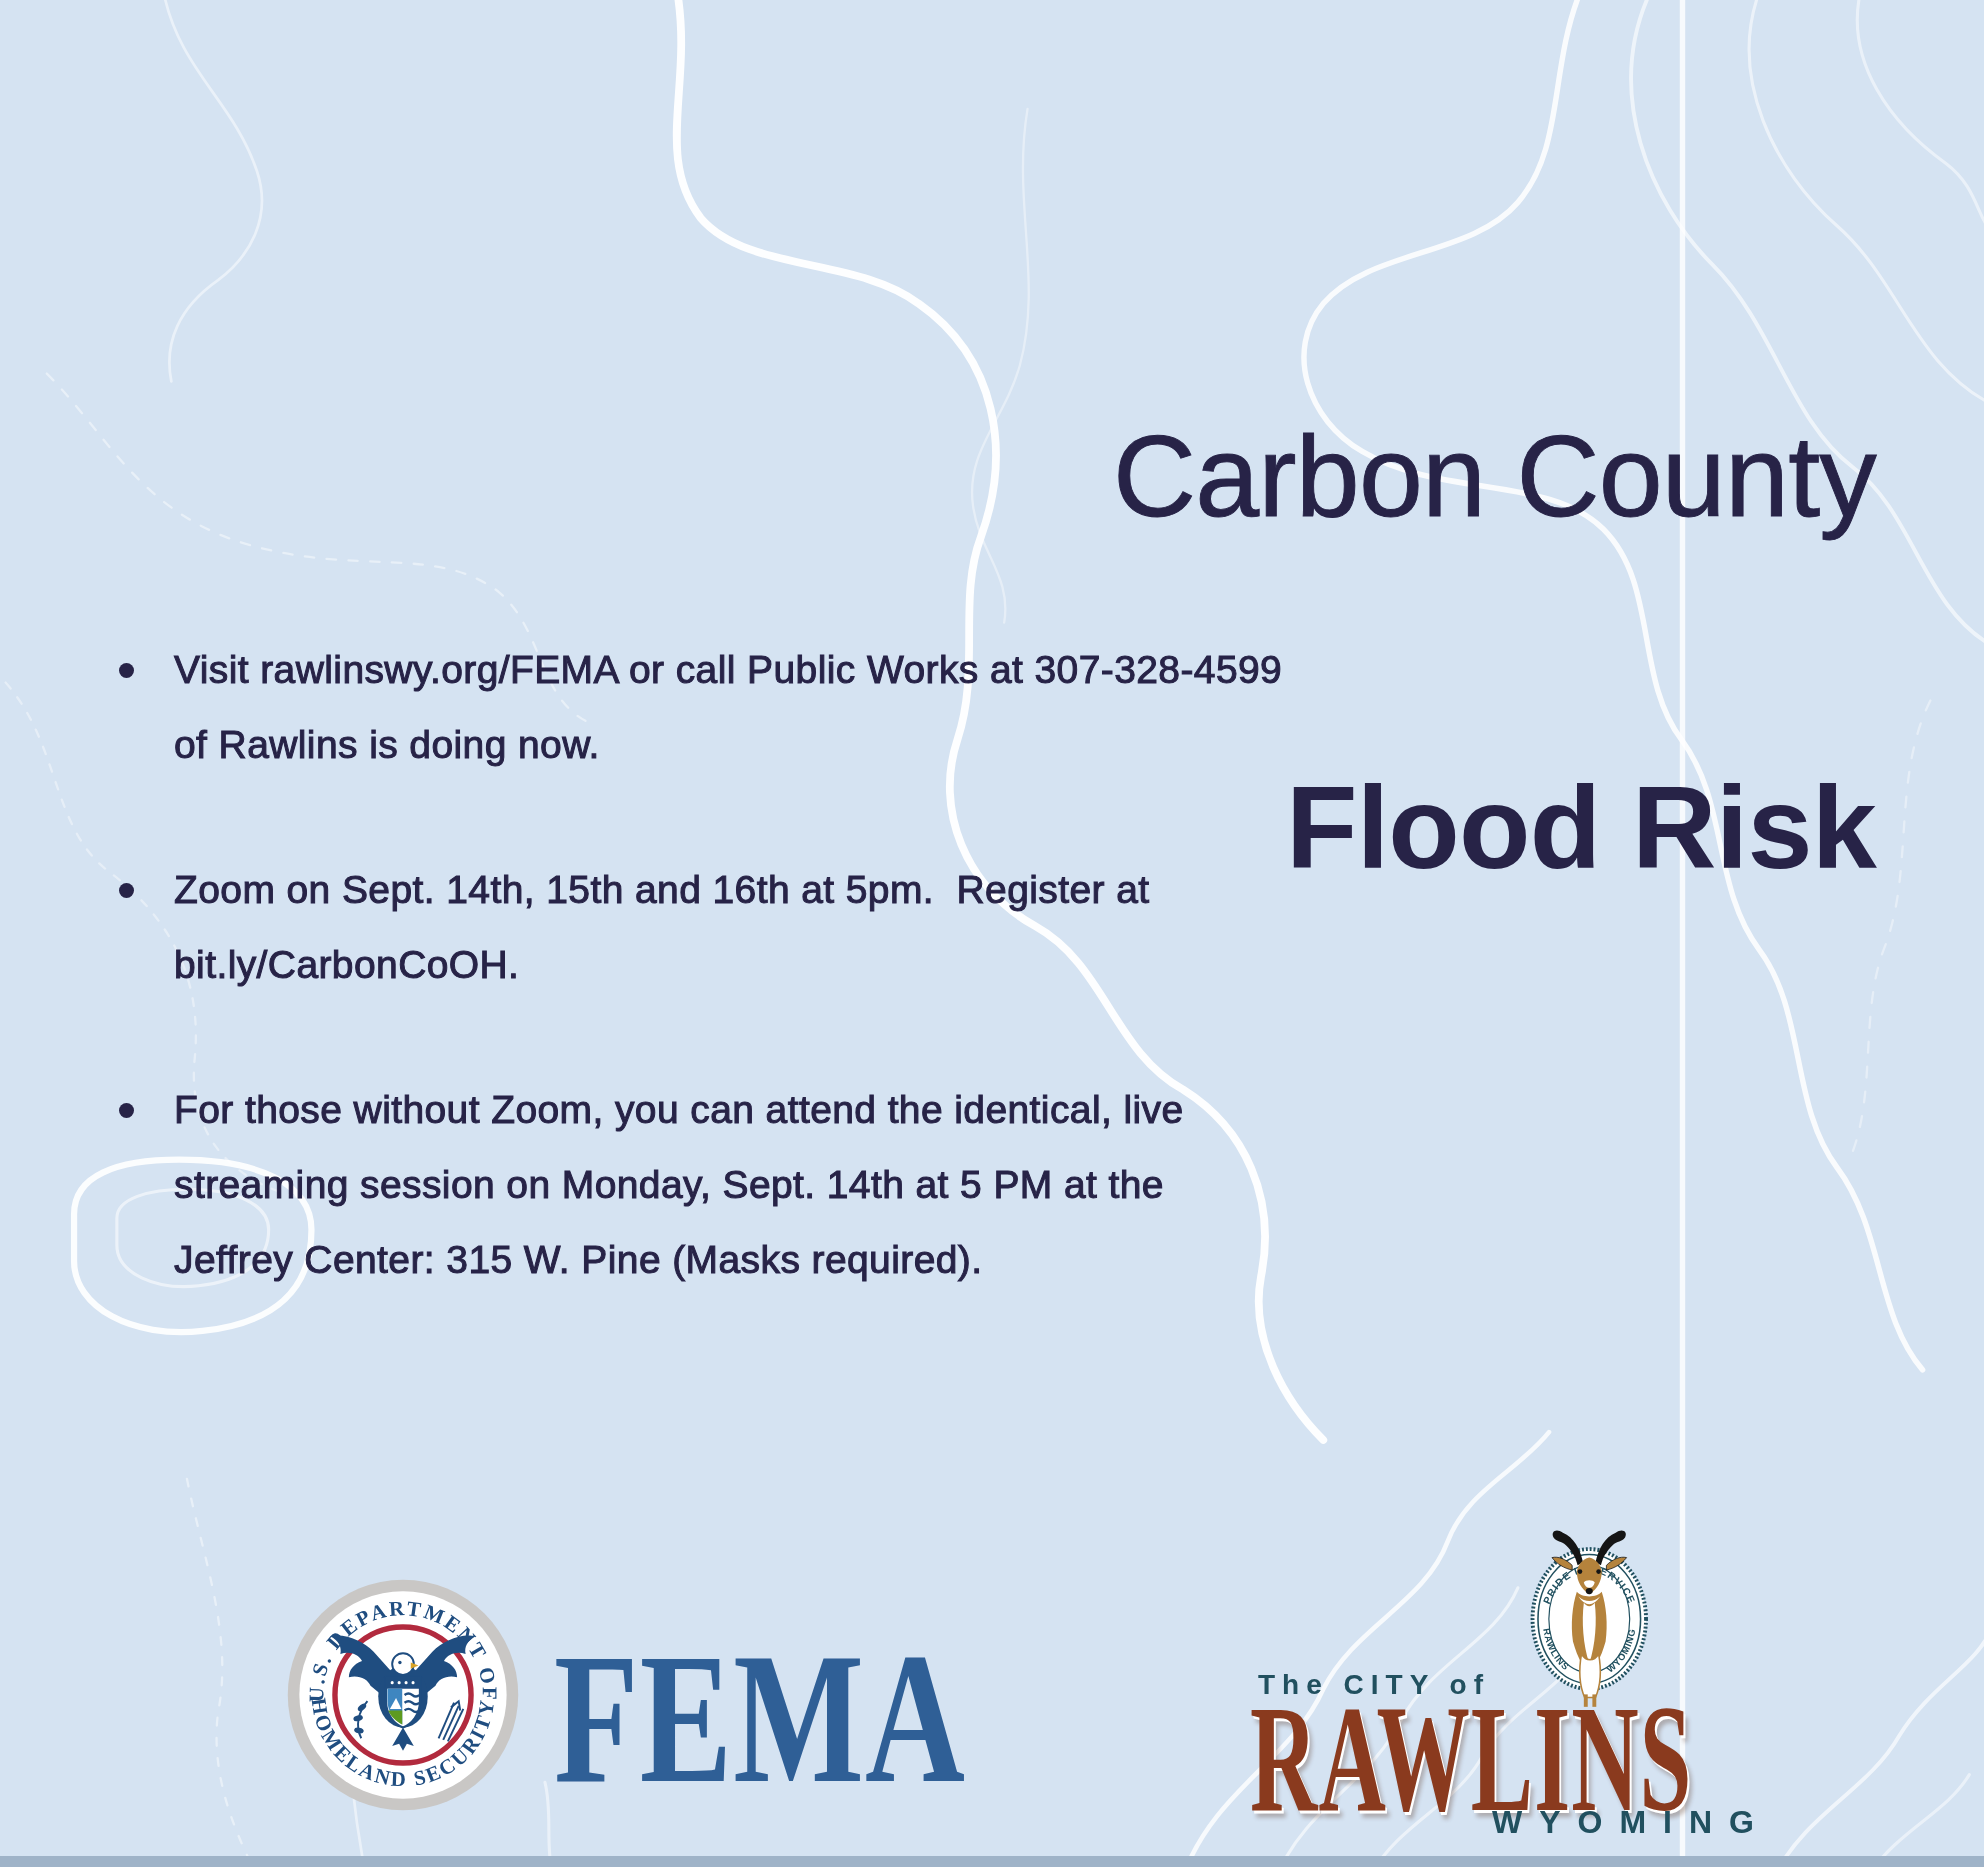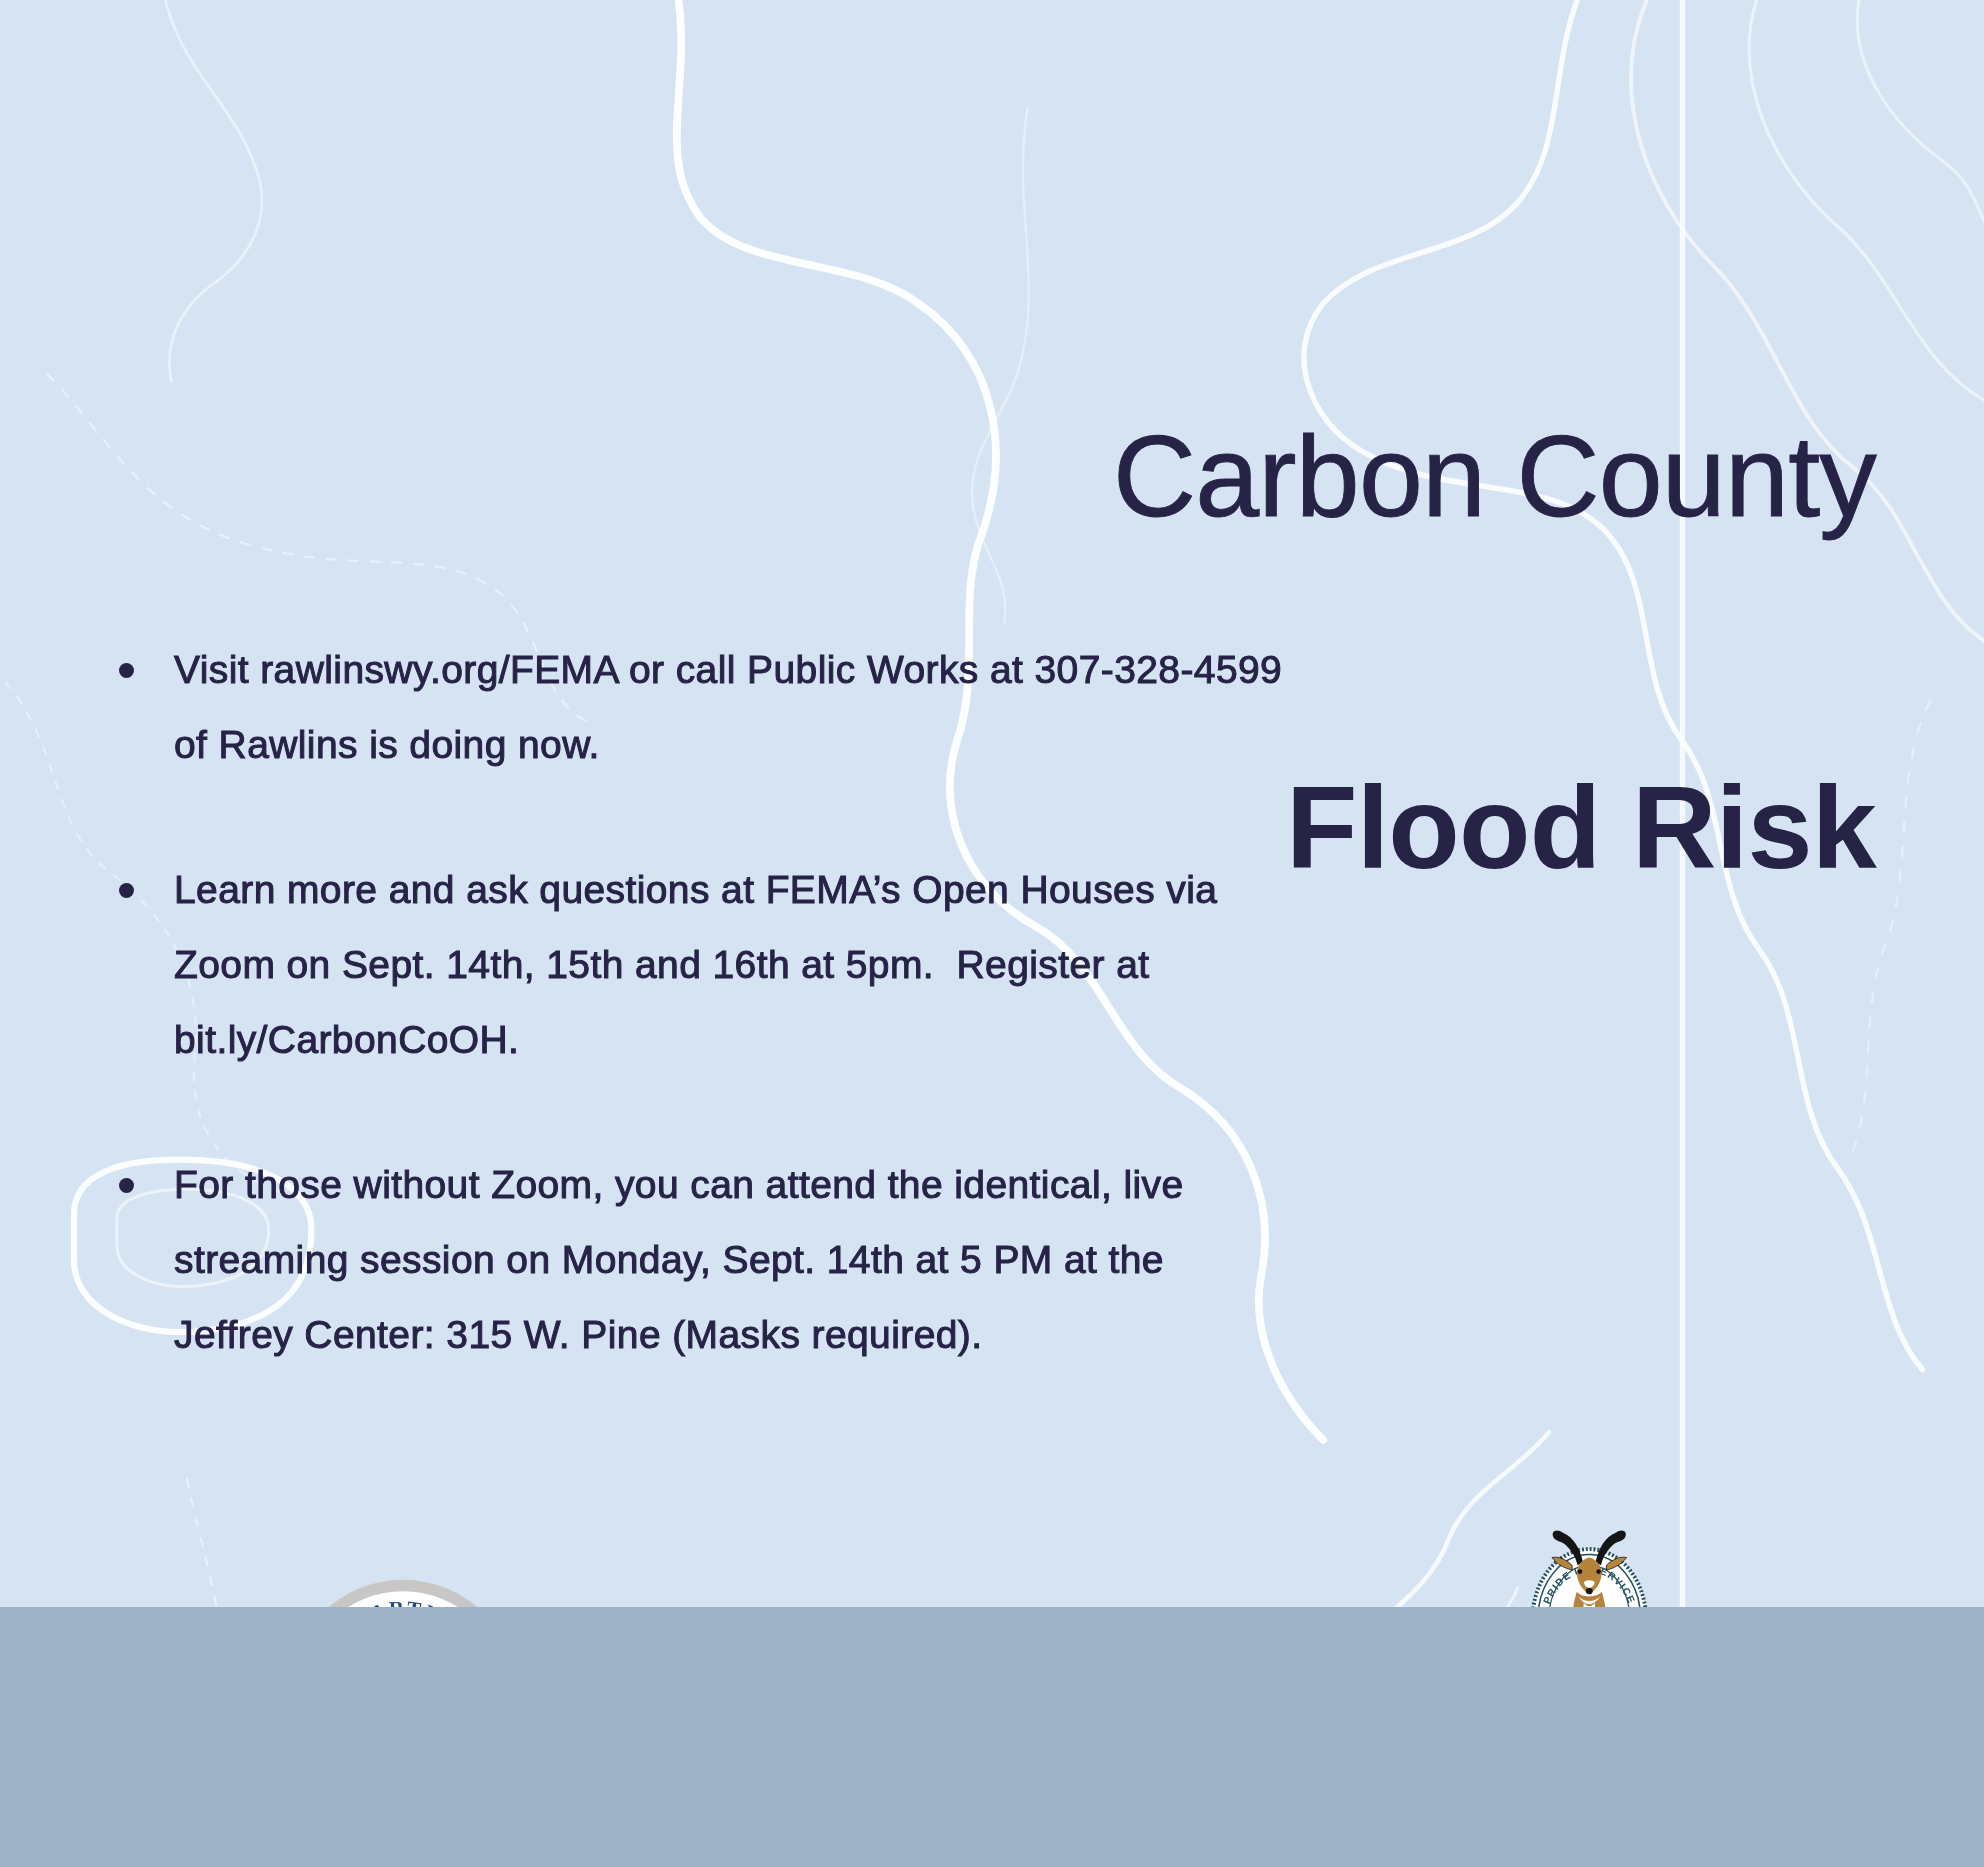--- a/index.html
+++ b/index.html
@@ -10,21 +10,21 @@
     --seal-red:#b22a3e;
     --seal-gray:#c9c7c5;
     --rawlins-rust:#8a3a1e;
     --rawlins-teal:#21505f;
     --antelope-tan:#b5833c;
     --contour:#ffffff;
   }
   html,body{margin:0;padding:0;}
   body{font-family:"Liberation Sans",sans-serif;background:#9fb3c8;}
   .poster{
-    position:relative;width:1985px;height:1607px;overflow:hidden;
+    position:relative;width:1985px;height:1856px;overflow:hidden;
     background:var(--background);
   }
   .topo{position:absolute;inset:0;pointer-events:none;}
   
   .title{
     position:absolute;top:184px;right:109px;text-align:right;
     color:var(--ink);line-height:117px;white-space:pre;
   }
   .title .t1{font-size:115px;font-weight:400;-webkit-text-stroke:0.9px currentColor;letter-spacing:-0.8px;}
   .title .t2{font-size:117px;font-weight:700;letter-spacing:-0.8px;}
@@ -114,21 +114,20 @@
   </div>
 
   <div class="bullets">
     <div class="bullet-item">
       <span class="bullet-dot"></span>
       <div class="bline">Visit rawlinswy.org/FEMA or call Public Works at 307-328-4599</div>
       <div class="bline">of Rawlins is doing now.</div>
     </div>
     <div class="bullet-item">
       <span class="bullet-dot"></span>
-      <div class="bline">Learn more and ask questions at FEMA’s Open Houses via</div>
       <div class="bline">Zoom on Sept. 14th, 15th and 16th at 5pm.  Register at</div>
       <div class="bline">bit.ly/CarbonCoOH.</div>
     </div>
     <div class="bullet-item">
       <span class="bullet-dot"></span>
       <div class="bline">For those without Zoom, you can attend the identical, live</div>
       <div class="bline">streaming session on Monday, Sept. 14th at 5 PM at the</div>
       <div class="bline">Jeffrey Center: 315 W. Pine (Masks required).</div>
     </div>
   </div>

